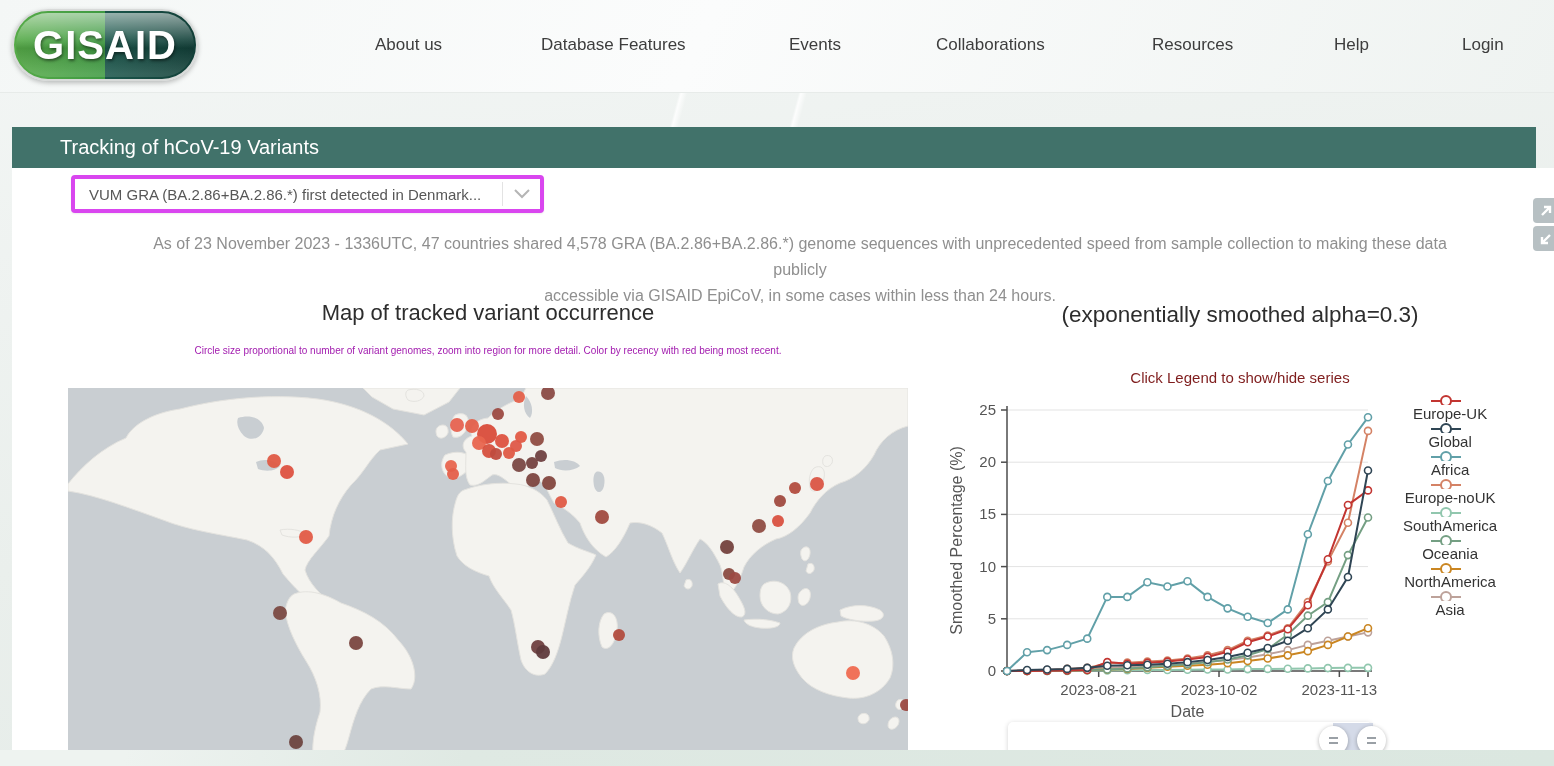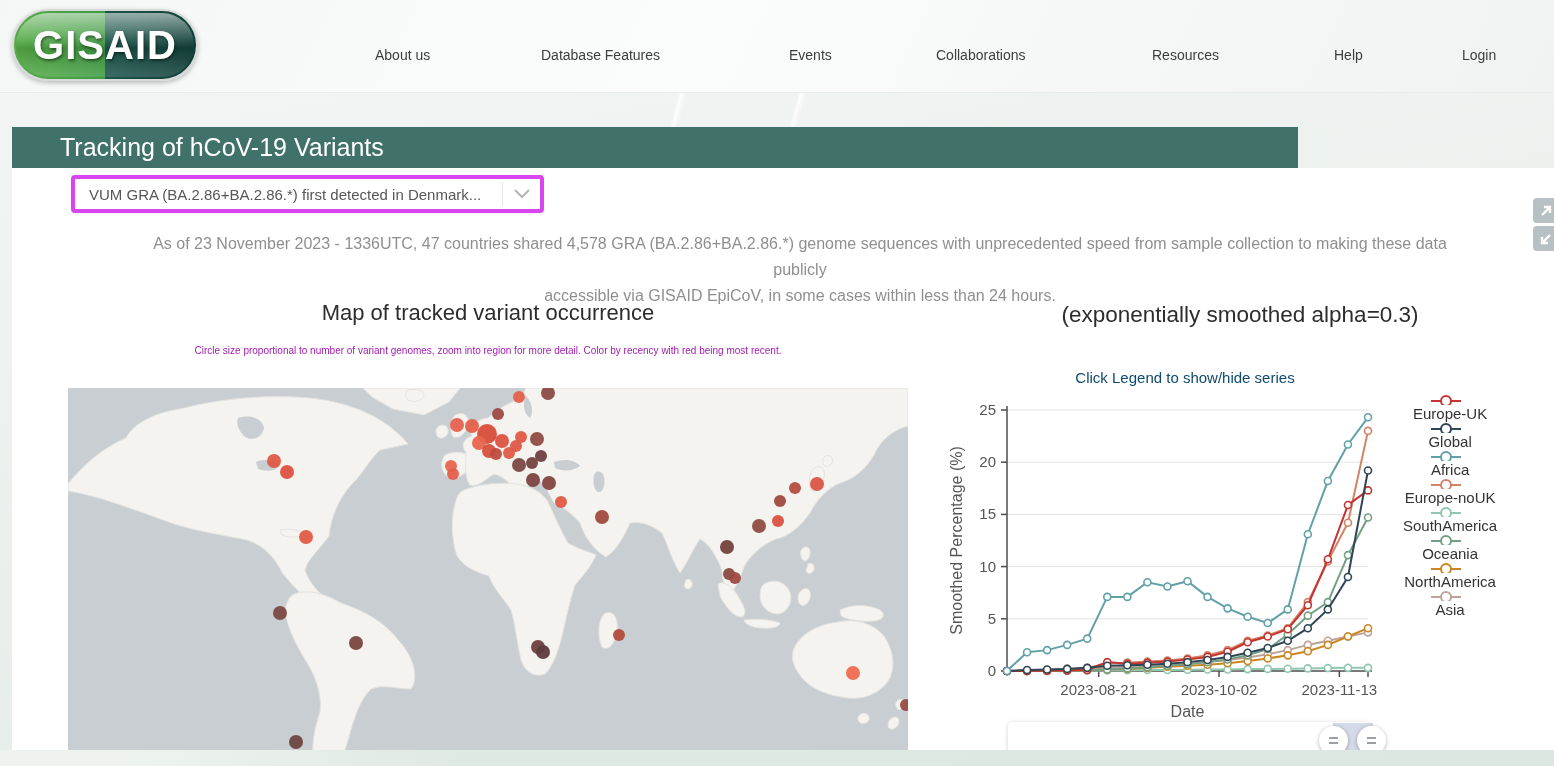--- a/index.html
+++ b/index.html
@@ -18,27 +18,27 @@
     border-bottom:1px solid #e7ebe9; z-index:5; }
   .logo { position:absolute; left:12px; top:9px; width:186px; height:72px;
     border-radius:999px; border:2px solid #d8dad9;
     background:linear-gradient(90deg,#56ab48 0%,#3f9a42 49.8%,#1b564b 50.2%,#123f38 100%);
     display:flex; align-items:center; justify-content:center;
     box-shadow:0 2px 5px rgba(0,0,0,.25); cursor:pointer; }
   .logo::before { content:""; position:absolute; inset:2px; border-radius:999px;
     background:linear-gradient(180deg,rgba(255,255,255,.55),rgba(255,255,255,.10) 42%,rgba(0,0,0,.10) 55%,rgba(255,255,255,.12) 95%); }
   .logo span { position:relative; color:#fff; font-weight:bold; 
     font-size:40px; letter-spacing:1px; text-shadow:1px 2px 3px rgba(0,0,0,.45); }
-  .nav-link { position:absolute; top:47px; font-size:14px; color:#3d3d3d;
+  .nav-link { position:absolute; top:35px; font-size:17px; color:#3d3d3d;
     cursor:pointer; white-space:nowrap; }
 
   
-  .title-bar { position:absolute; left:12px; top:127px; width:1286px; height:41px;
+  .title-bar { position:absolute; left:12px; top:127px; width:1524px; height:41px;
     background:#41726a; color:#ffffff; display:flex; align-items:center;
-    padding-left:48px; font-size:25px; z-index:4; }
+    padding-left:48px; font-size:20px; z-index:4; }
 
   
   .panel { position:absolute; left:12px; top:168px; width:1542px; height:582px;
     background:#ffffff; z-index:1; }
 
   
   .dropdown { position:absolute; left:71px; top:175px; width:473px; height:38px;
     background:#fff; border:4px solid #d946ef; border-radius:4px;
     box-shadow:0 1px 2px rgba(0,0,0,.07); display:flex; align-items:center;
     cursor:pointer; z-index:6; }
@@ -52,22 +52,22 @@
   .intro { position:absolute; left:130px; top:231px; width:1340px; text-align:center;
     font-size:16px; color:#8f8f8f; line-height:26px; z-index:2; }
 
   
   .map-title { position:absolute; left:68px; top:300px; width:840px; text-align:center;
     font-size:22px; color:#2d2d2d; z-index:2; }
   .map-sub { position:absolute; left:78px; top:340px; width:820px; text-align:center;
     font-size:10px; color:#a21caf; line-height:21px; z-index:2; }
   .chart-title { position:absolute; left:935px; top:301px; width:610px; text-align:center;
     font-size:22.5px; color:#2d2d2d; line-height:28px; z-index:2; }
-  .chart-sub { position:absolute; left:885px; top:369px; width:600px; text-align:center;
-    font-size:15px; color:#0c4a6e; z-index:2; }
+  .chart-sub { position:absolute; left:940px; top:369px; width:600px; text-align:center;
+    font-size:15px; color:#7f1d1d; z-index:2; }
 
   
   .map-wrap { position:absolute; left:68px; top:388px; width:840px; height:362px;
     z-index:2; cursor:grab; }
 
   
   .chart-wrap { position:absolute; left:940px; top:388px; width:614px; height:334px; z-index:2; }
   .legend { position:absolute; left:1395px; top:394px; z-index:3; }
   .legend-item { display:flex; align-items:center; height:28px; cursor:pointer;flex-direction:column; }
   .legend-item span { font-size:15px; color:#333; margin-left:8px; }

